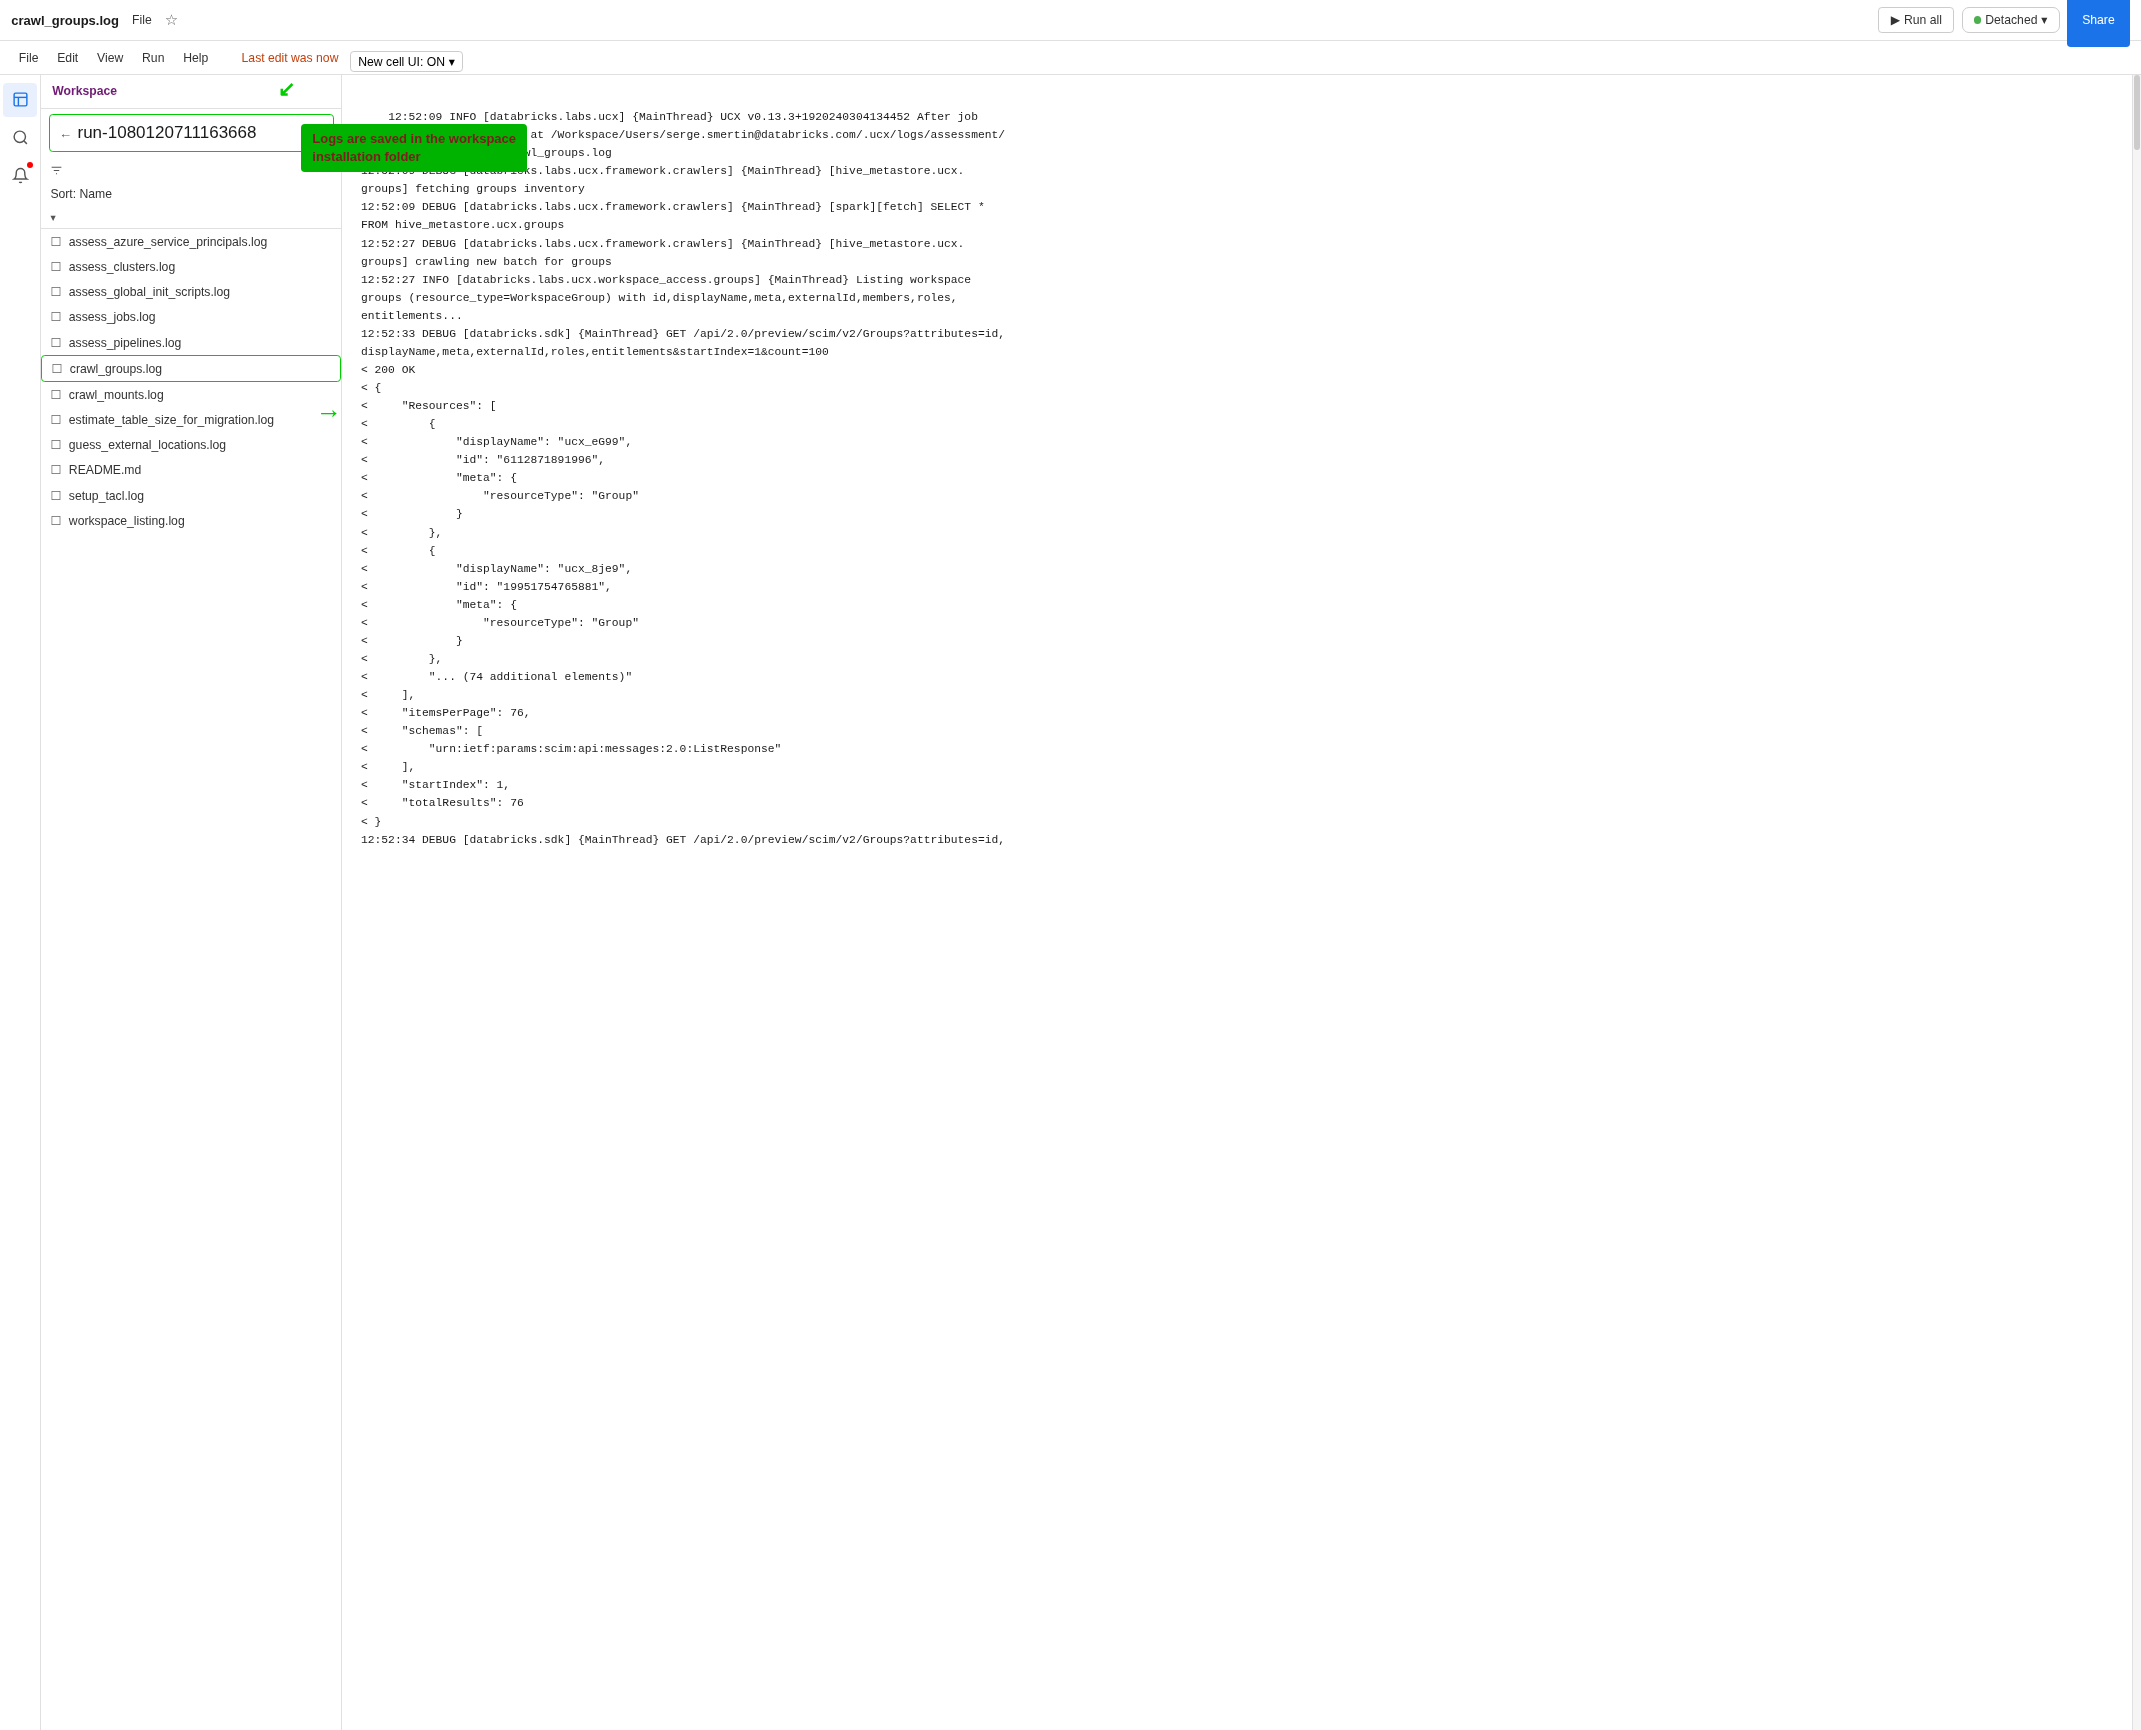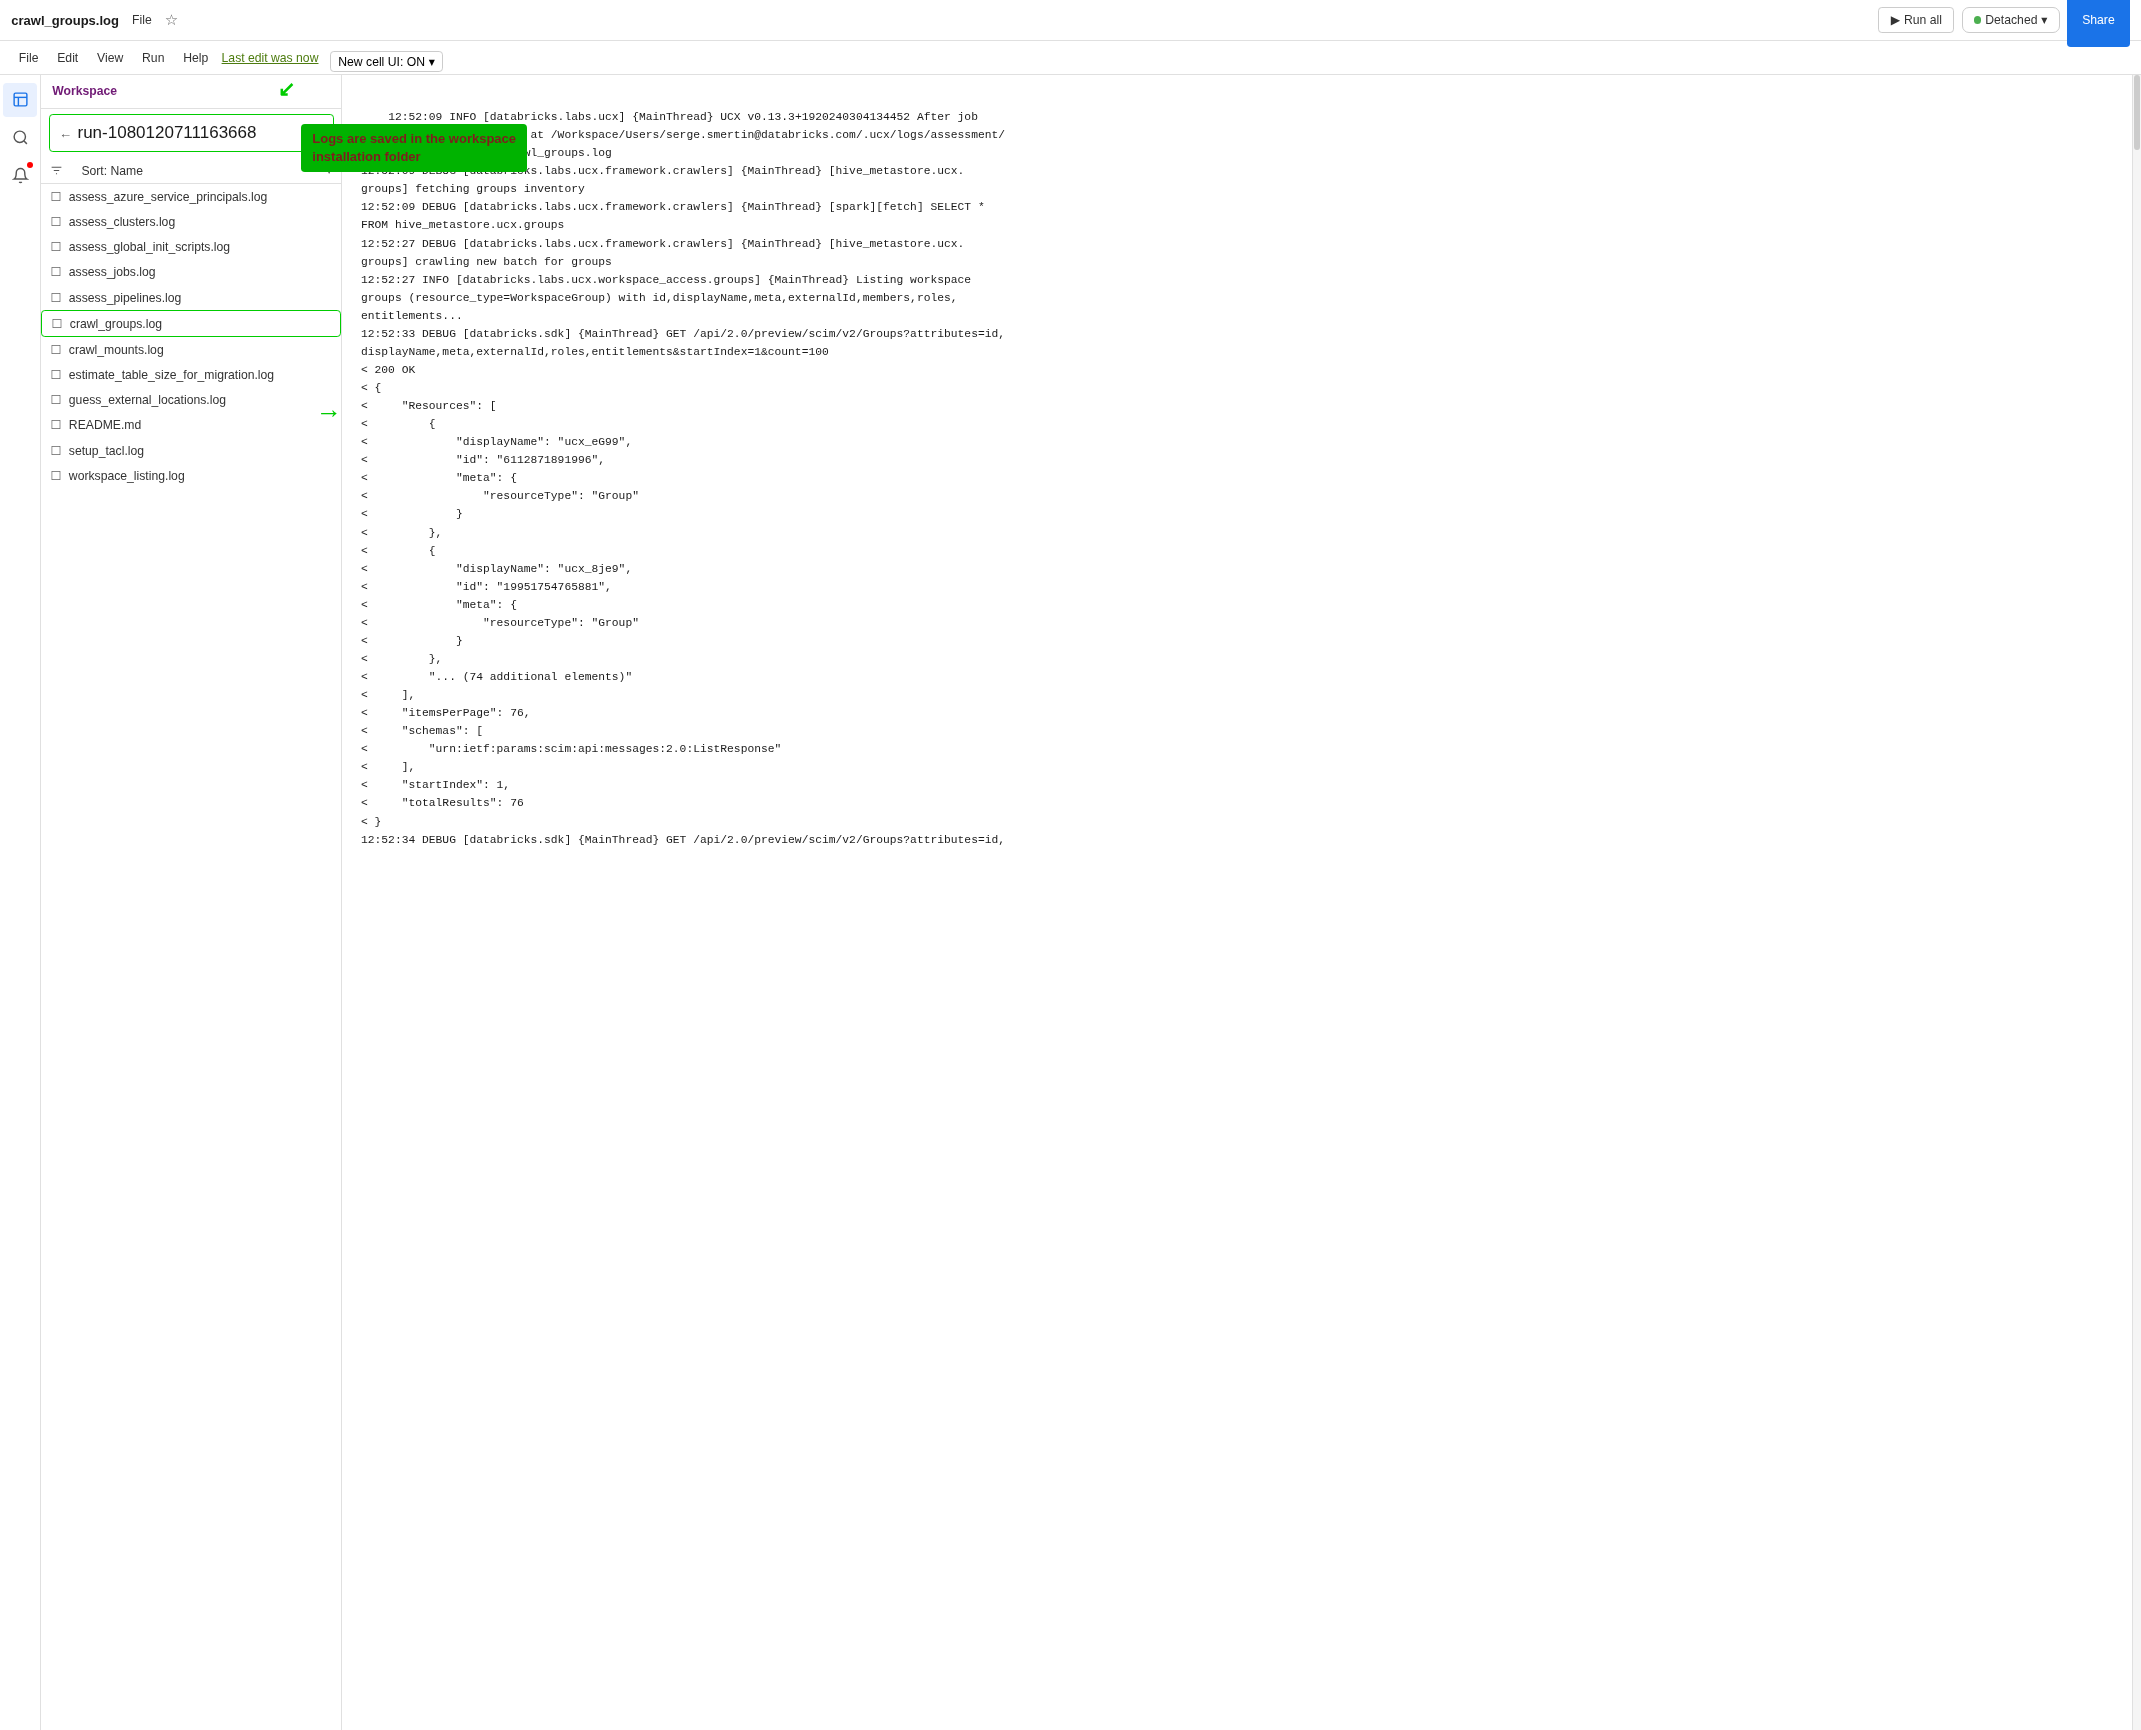--- a/index.html
+++ b/index.html
@@ -87,24 +87,23 @@
     }
     .menu-item {
       font-size: 12.2px;
       color: #333;
       padding: 3.8px 7.5px;
       cursor: pointer;
       border-radius: 2.8px;
     }
     .last-edit {
       font-size: 12.2px;
-      color: #4d7c0f;
-      text-decoration: underline;
-      cursor: pointer;
-      margin-left: 2px;
+      color: #c2410c;
+      cursor: pointer;
+      margin-left: 22px;
     }
     .new-cell-ui {
       display: flex;
       align-items: center;
       background: none;
       border: 0.9px solid #ccc;
       border-radius: 3.8px;
       padding: 2.8px 7.5px;
       font-size: 12.2px;
       cursor: pointer;
@@ -214,22 +213,23 @@
       cursor: pointer;
       font-size: 17px;
       background: none;
       border: none;
     }
     .sort-bar {
       display: flex;
       align-items: flex-start;
       padding: 5.6px 9.4px;
       border-bottom: 0.9px solid #e0e0e0;
-      gap: 18px;
-      cursor: pointer;
+      gap: 10px;
+      cursor: pointer;
+      flex-direction: column;
     }
     .sort-bar-label { font-size: 12.2px; color: #333; flex: 1; }
     .sort-bar-chevron { font-size: 10.4px; color: #555; }
 
     .file-list {
       overflow-y: auto;
       flex: 1;
     }
     .file-item {
       display: flex;

